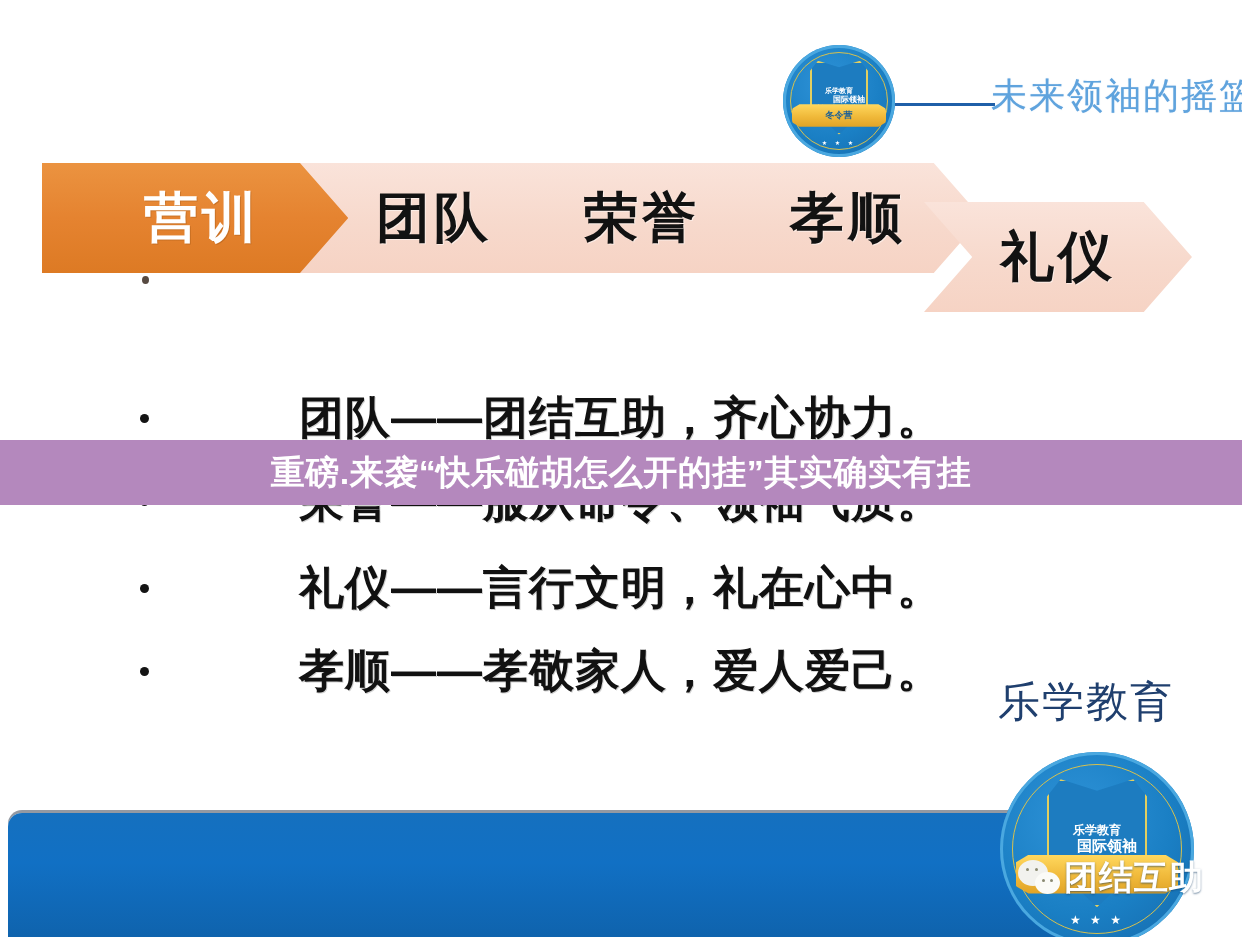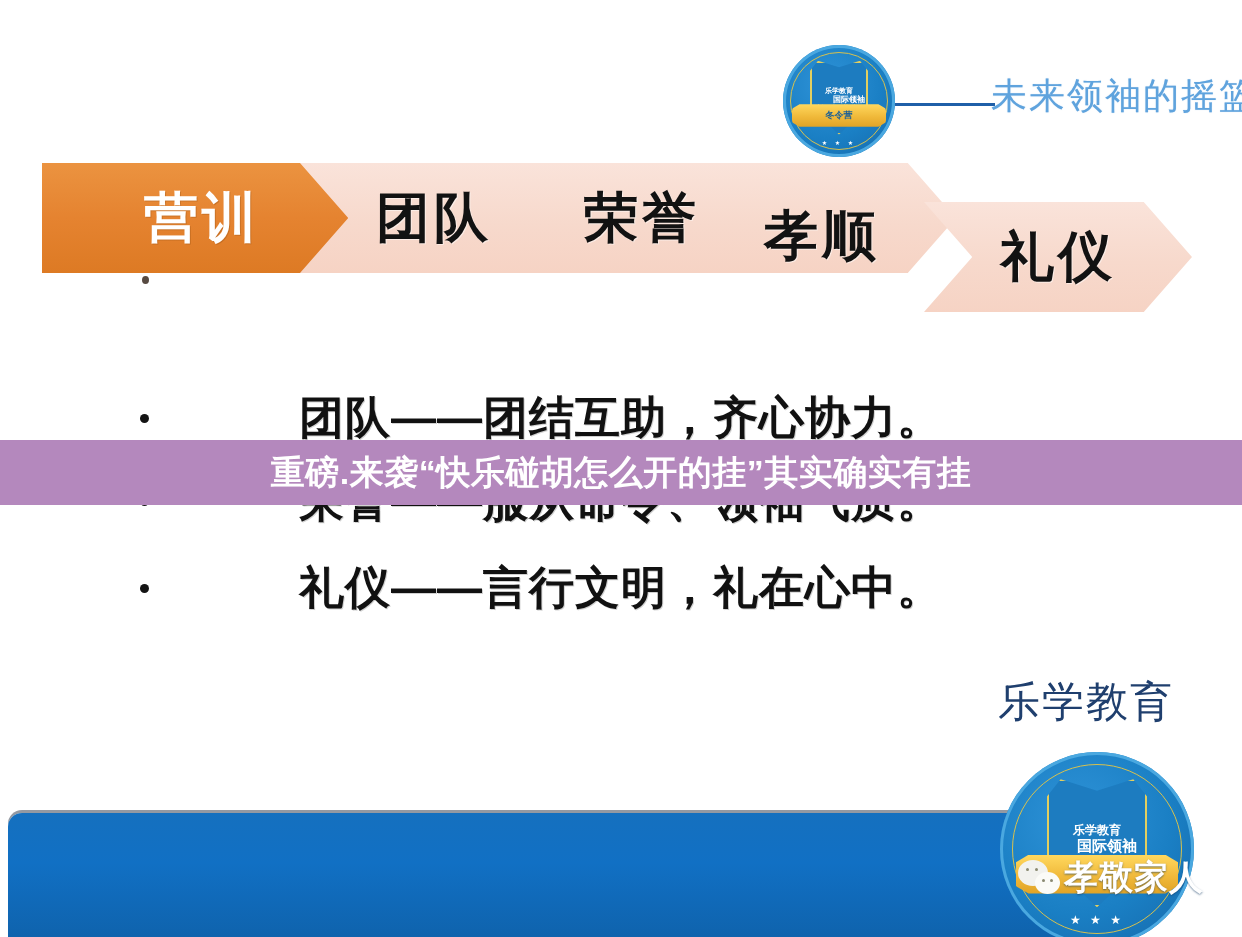--- a/index.html
+++ b/index.html
@@ -355,21 +355,21 @@
     </div>
 
     <div class="chev dim" style="left:466px; width:268px;">
       <span class="chev-label">荣誉</span>
     </div>
 
     <div class="chev dim" style="left:258px; width:268px;">
       <span class="chev-label">团队</span>
     </div>
 
-    <div class="chev dim" style="left:646px; width:268px;align-items:flex-end;">
+    <div class="chev dim" style="left:672px; width:268px;">
       <span class="chev-label">孝顺</span>
     </div>
 
     <div class="chev dim" style="left:882px; width:268px;margin-top:39px;">
       <span class="chev-label">礼仪</span>
     </div>
   </div>
 
   <div id="bullet-ghost"></div>
 
@@ -383,20 +383,24 @@
     <div class="bullet-row" style="top:471px;">
       <span class="bullet-dot"></span>
       <span class="bullet-text">荣誉——服从命令、领袖气质。</span>
     </div>
 
     <div class="bullet-row" style="top:558px;justify-content:flex-end;">
       <span class="bullet-dot"></span>
       <span class="bullet-text">礼仪——言行文明，礼在心中。</span>
     </div>
 
+    <div class="bullet-row" style="top:641px;">
+      <span class="bullet-dot"></span>
+      <span class="bullet-text">孝顺——孝敬家人，爱人爱己。</span>
+    </div>
   </div>
 
   <div id="promo-banner">
     <span id="promo-text">重磅.来袭“快乐碰胡怎么开的挂”其实确实有挂</span>
   </div>
 
   <div id="bottom-bar"></div>
 
   <div id="watermark">
 
@@ -419,17 +423,17 @@
 
     <div id="wechat-lockup">
       <span class="wechat-icon">
         <span class="bub big"></span>
         <span class="bub small"></span>
         <span class="eye e1"></span>
         <span class="eye e2"></span>
         <span class="eye e3"></span>
         <span class="eye e4"></span>
       </span>
-      <span id="wechat-name">孝敬家人</span>
+      <span id="wechat-name">团结互助</span>
     </div>
   </div>
 
 </div>
 
 </body></html>

